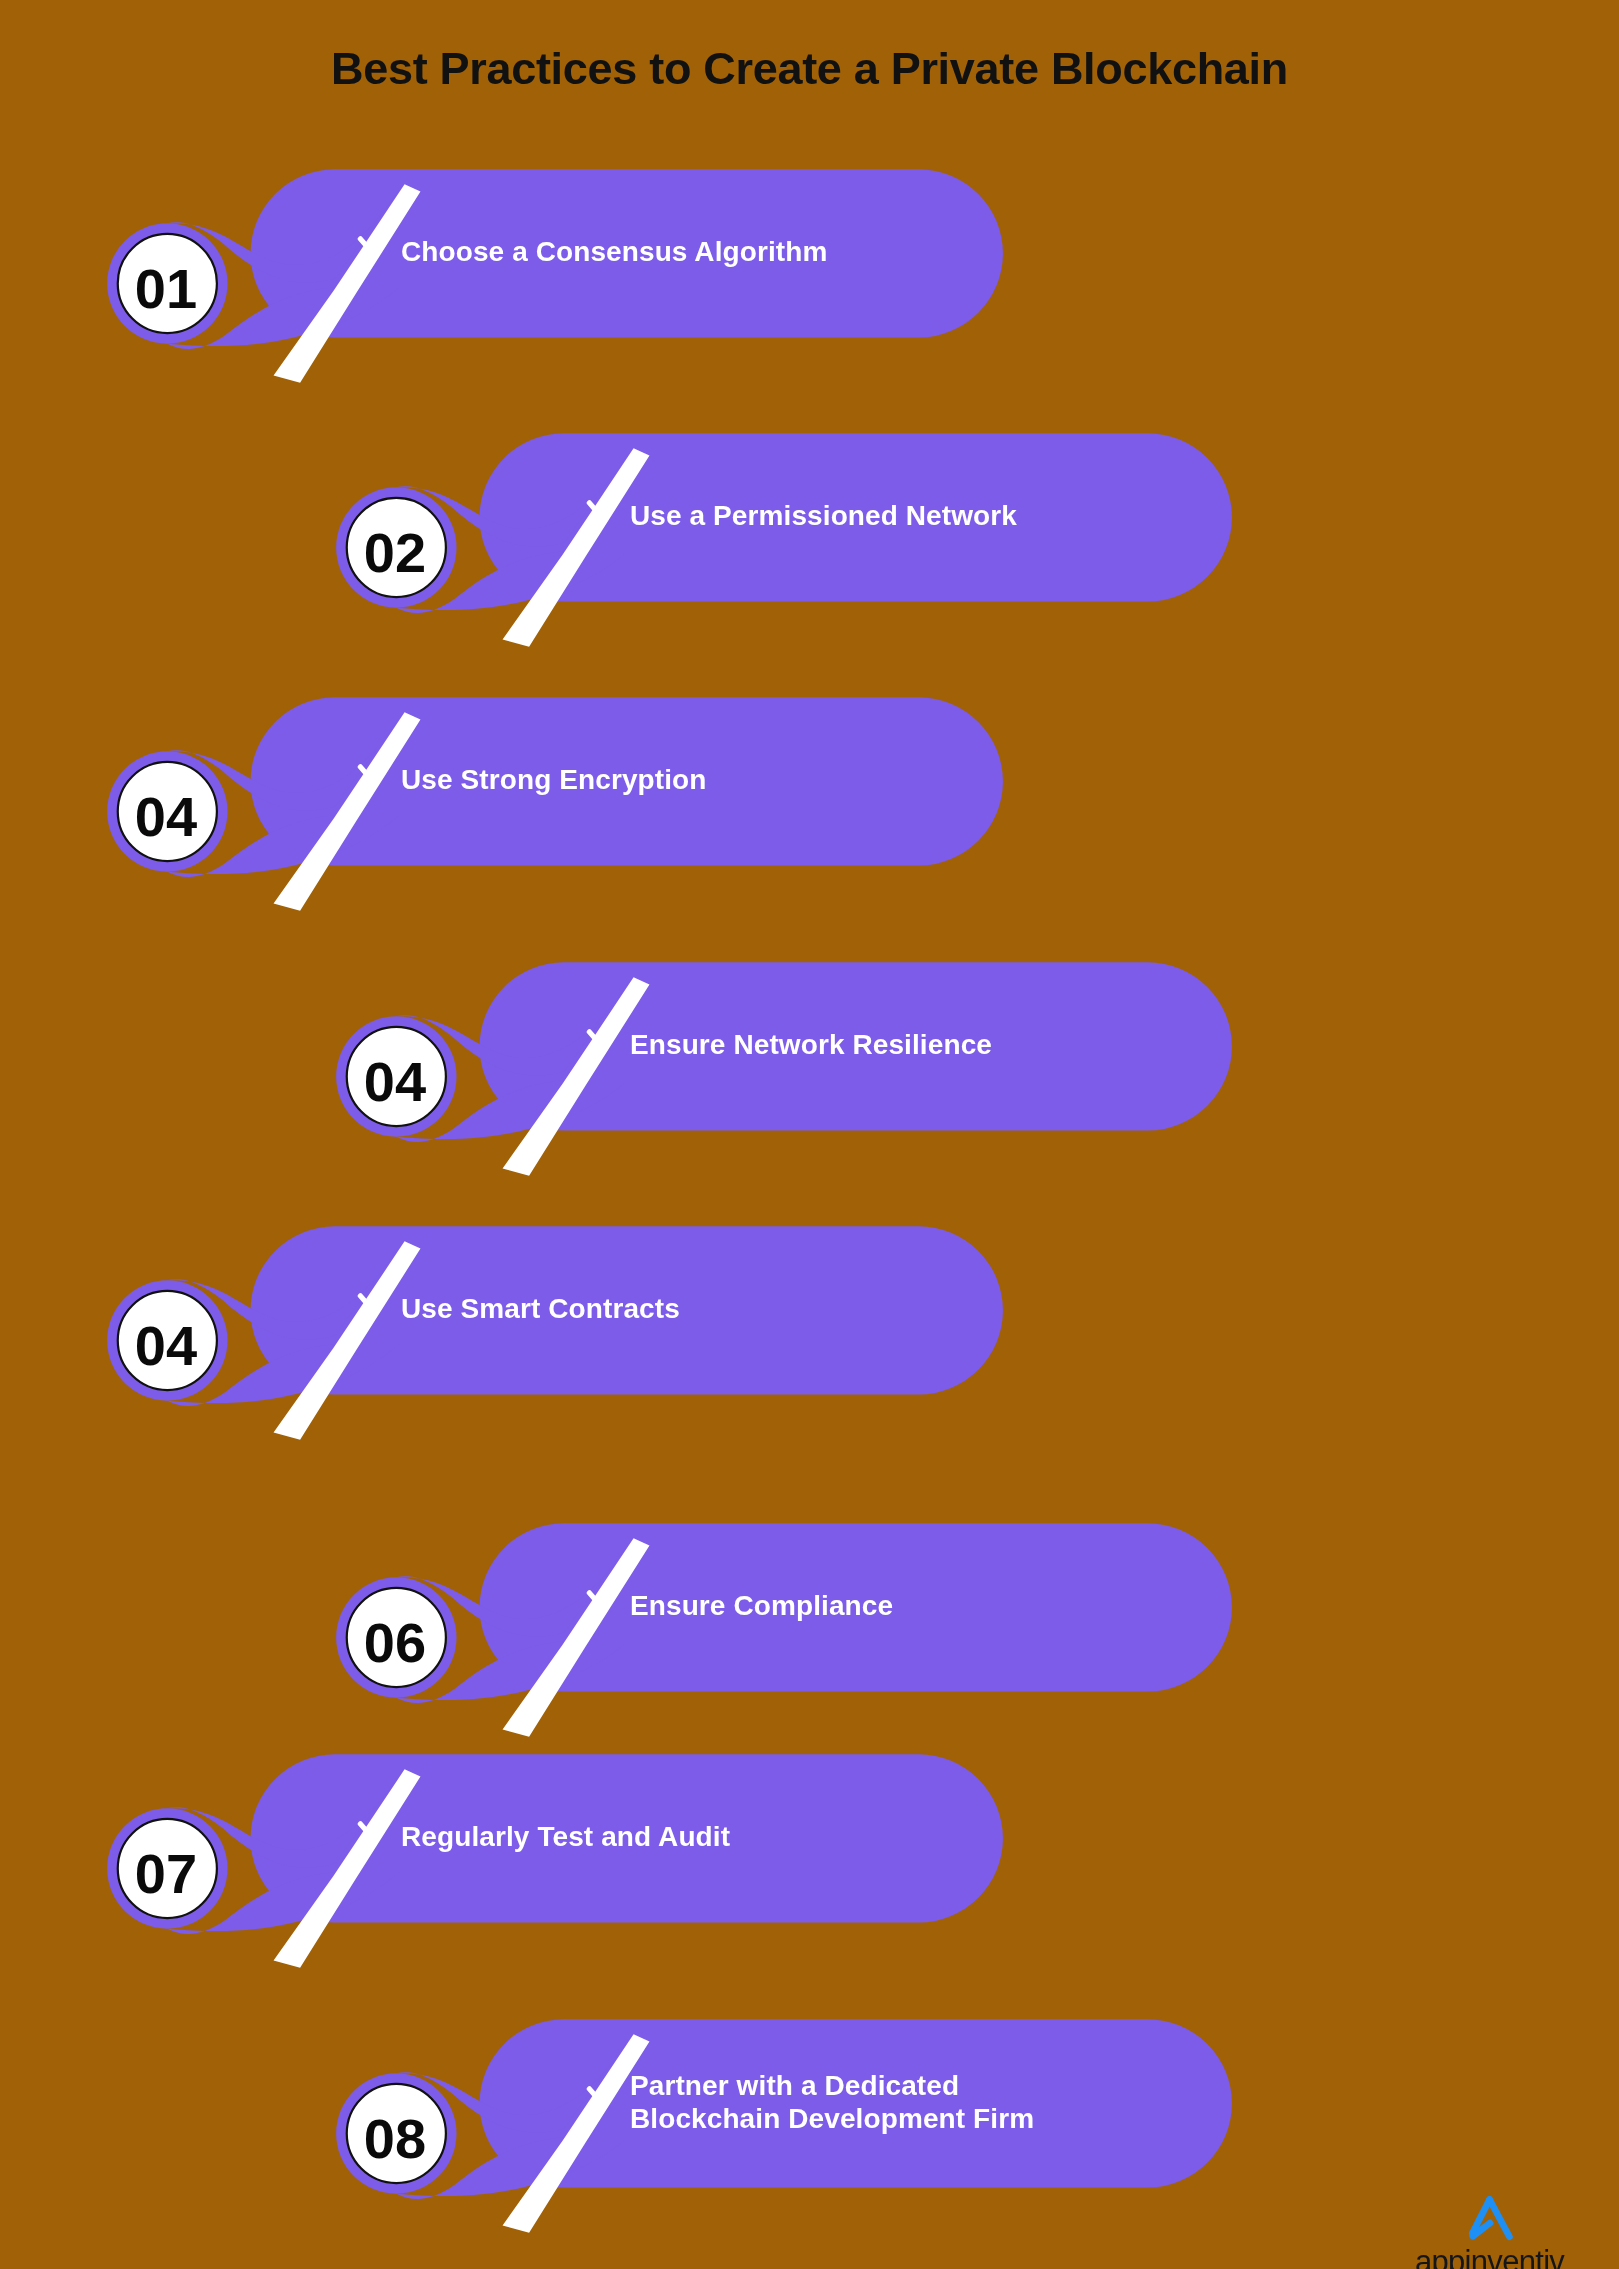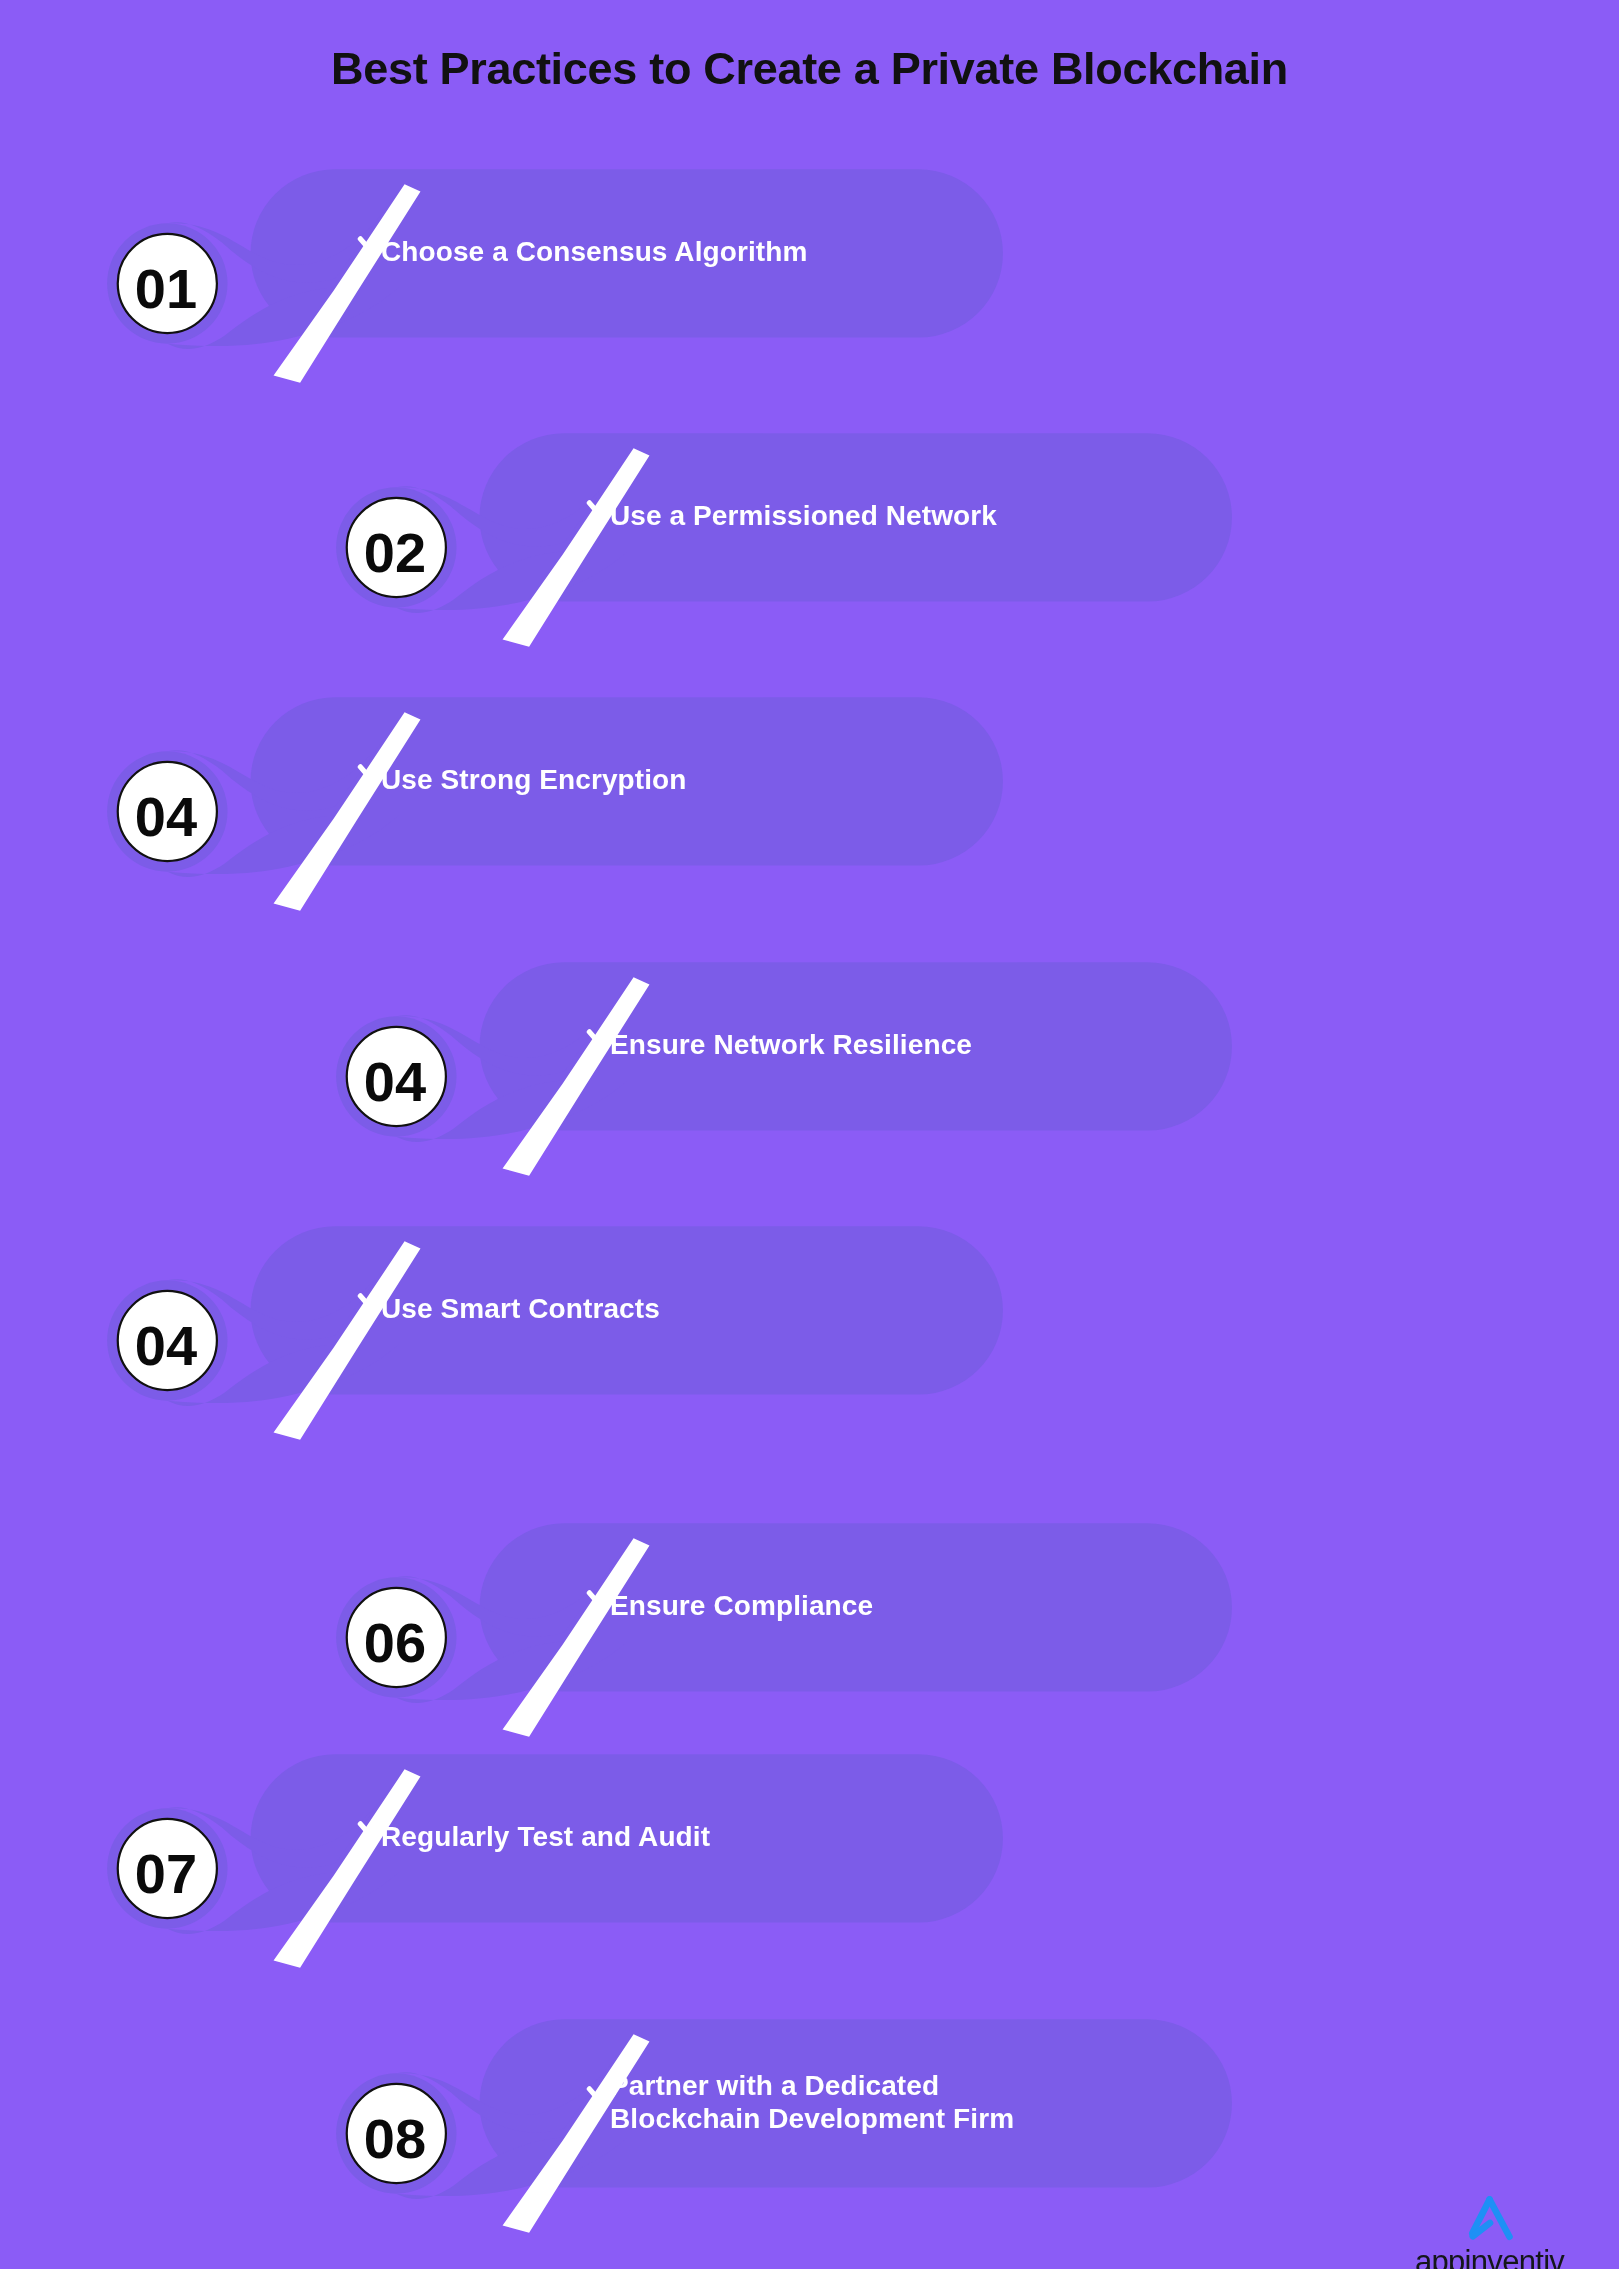--- a/index.html
+++ b/index.html
@@ -5,21 +5,21 @@
   * { margin:0; padding:0; box-sizing:border-box; }
   html, body {
     width:1619px; height:2270px;
     background:#ffffff;
     font-family:"Liberation Sans", sans-serif;
     overflow:hidden;
   }
   #page {
     position:relative;
     width:1619px; height:2270px;
-    background:#8b5cf6;
+    background:#a16207;
   }
 
   
   #title {
     position:absolute;
     top:43px; left:0; width:1619px;
     text-align:center;
     font-size:45px;
     font-weight:bold;
     color:#111111;
@@ -49,21 +49,21 @@
     color:#0a0a0a;
     letter-spacing:0px;
     line-height:1;
   }
 
   
   .label-wrap {
     position:absolute;
     display:flex;
     align-items:center;
-    gap:4px;
+    gap:24px;
     justify-content:flex-end;
   }
   .chev {
     flex:0 0 auto;
     width:21px; height:34px;
     display:block;
   }
   .label {
     font-size:28px;
     font-weight:bold;

